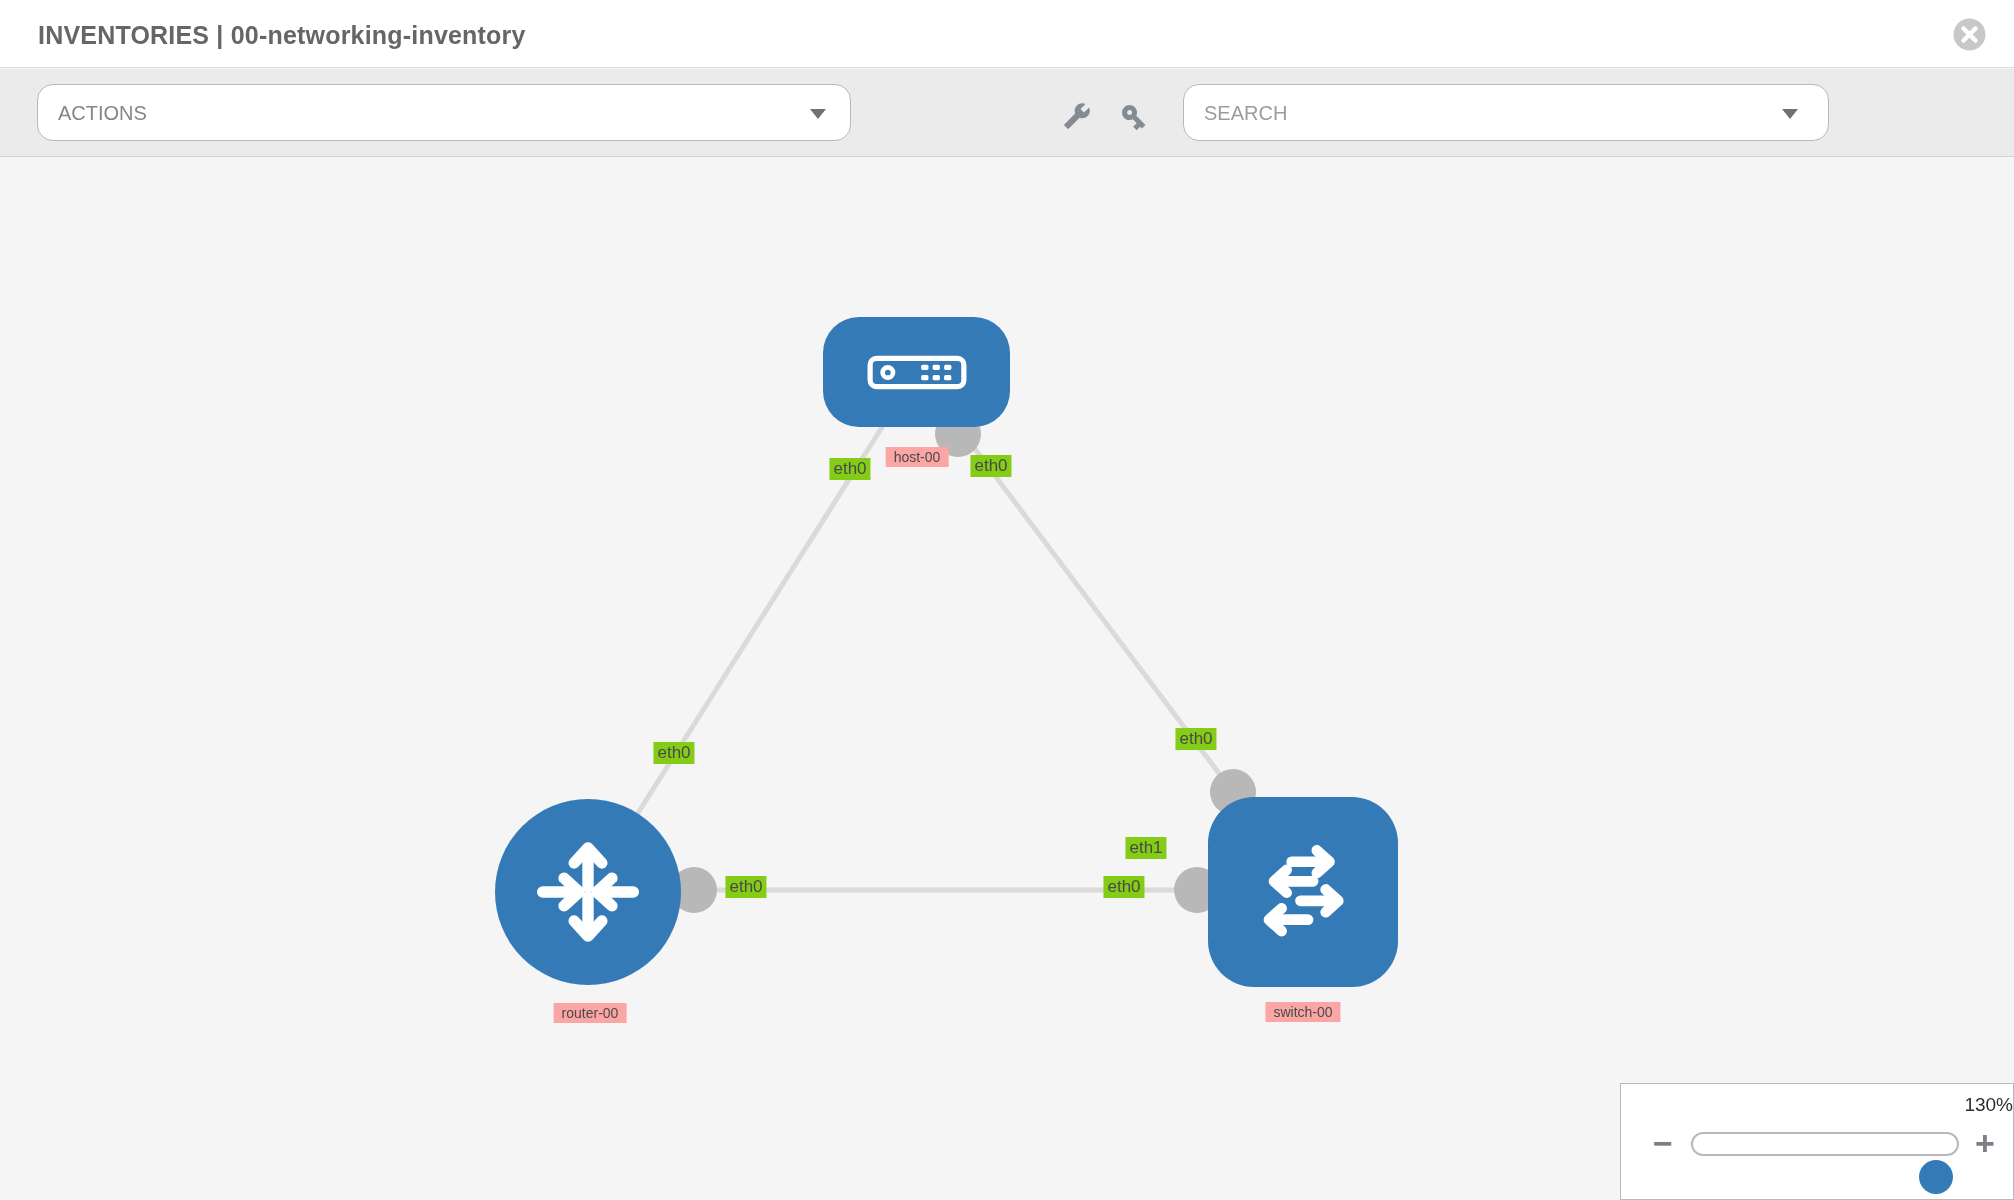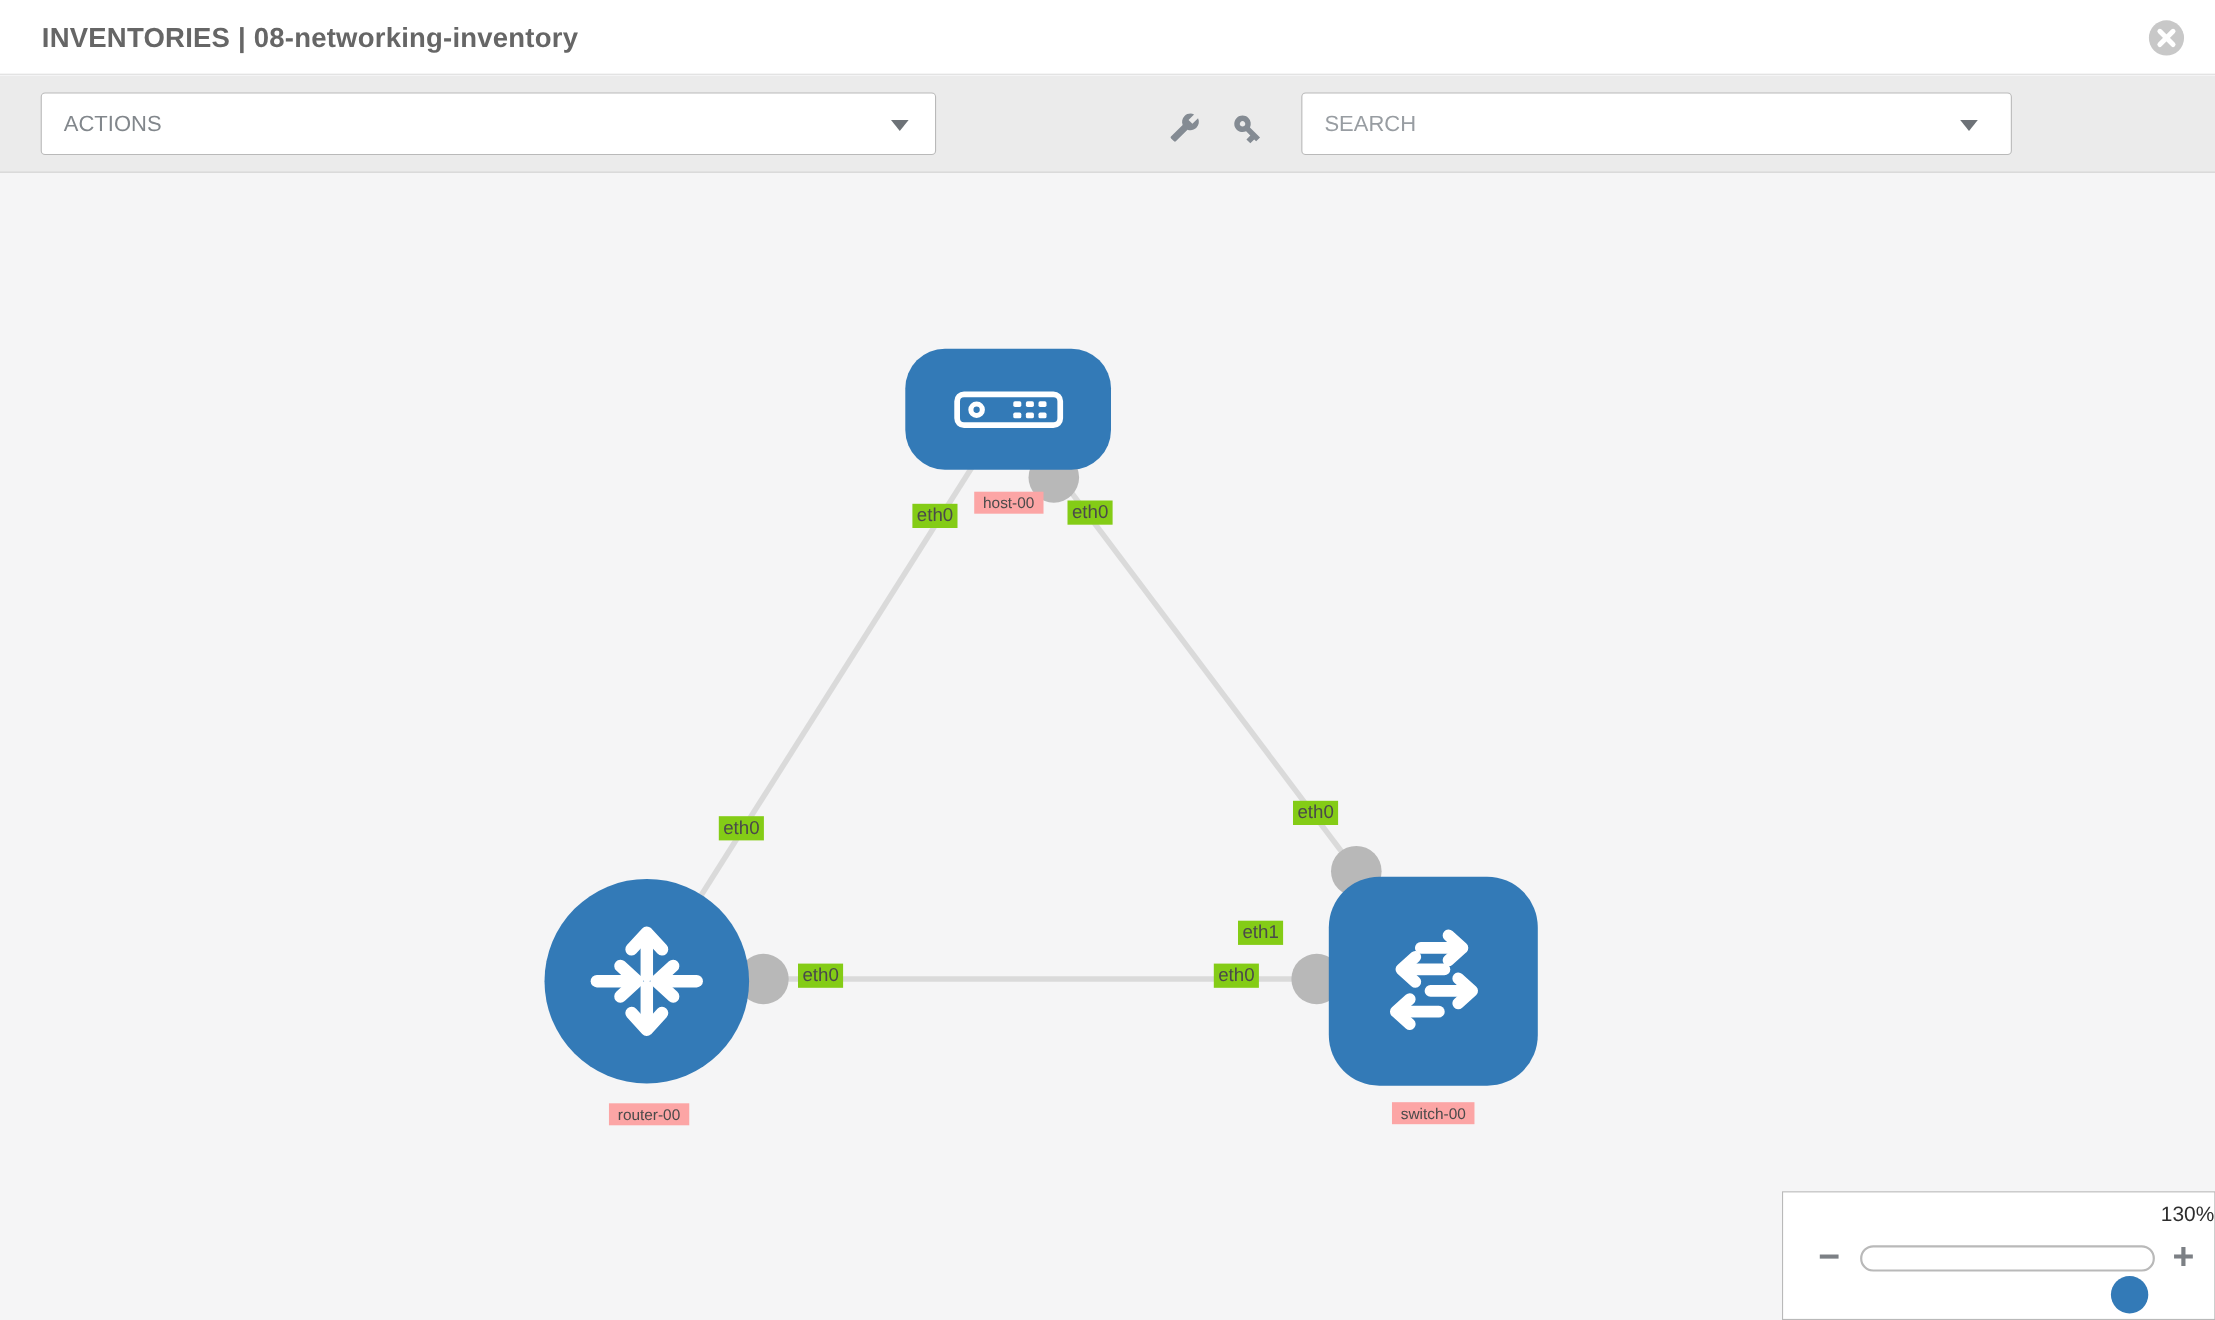--- a/index.html
+++ b/index.html
@@ -12,21 +12,21 @@
             background:#ffffff; border-bottom:1px solid #dcdcdc; z-index:5; }
   .page-title { position:absolute; left:38px; top:0; height:68px; line-height:70px;
                 font-size:25px; font-weight:bold; color:#666666; letter-spacing:.2px; }
   .close-btn { position:absolute; left:1953px; top:18px; width:33px; height:33px;
                cursor:pointer; }
 
   
   .toolbar { position:absolute; left:0; top:69px; width:2014px; height:88px;
              background:#ebebeb; border-bottom:1px solid #d2d2d2; z-index:5; }
   .select-box { position:absolute; height:57px; background:#ffffff;
-                border:1px solid #b9b9b9; border-radius:4px; cursor:pointer; }
+                border:1px solid #b9b9b9; border-radius:16px; cursor:pointer; }
   .select-box .sel-label { position:absolute; left:20px; top:0; line-height:56px;
                            font-size:20px; color:#82878c; }
   .caret { position:absolute; right:24px; top:24px; width:0; height:0;
            border-left:8px solid transparent; border-right:8px solid transparent;
            border-top:10px solid #6d7277; }
   .actions-select { left:37px; top:15px; width:814px; }
   .search-select  { left:1183px; top:15px; width:646px; }
   .search-select .sel-label { color:#989da2; }
   .tool-icon { position:absolute; top:33px; cursor:pointer; }
   .wrench { left:1063px; }
@@ -77,21 +77,21 @@
     <line x1="694" y1="890" x2="1197" y2="890" stroke="#dadada" stroke-width="5"></line>
     <circle cx="958" cy="434" r="23" fill="#b8b8b8"></circle>
     <circle cx="694" cy="890" r="23" fill="#b8b8b8"></circle>
     <circle cx="1233" cy="792" r="23" fill="#b8b8b8"></circle>
     <circle cx="1197" cy="890" r="23" fill="#b8b8b8"></circle>
   </svg>
 
   <div class="canvas-bg"></div>
 
   <div class="header">
-    <div class="page-title">INVENTORIES | 08-networking-inventory</div>
+    <div class="page-title">INVENTORIES | 00-networking-inventory</div>
     <div class="close-btn">
       <svg width="33" height="33" viewBox="0 0 33 33">
         <circle cx="16.5" cy="16.5" r="16" fill="#c8c8c8"></circle>
         <path d="M10.5 10.5 L22.5 22.5 M22.5 10.5 L10.5 22.5" stroke="#ffffff" stroke-width="4.5" stroke-linecap="round"></path>
       </svg>
     </div>
   </div>
 
   <div class="toolbar">
     <div class="select-box actions-select">

